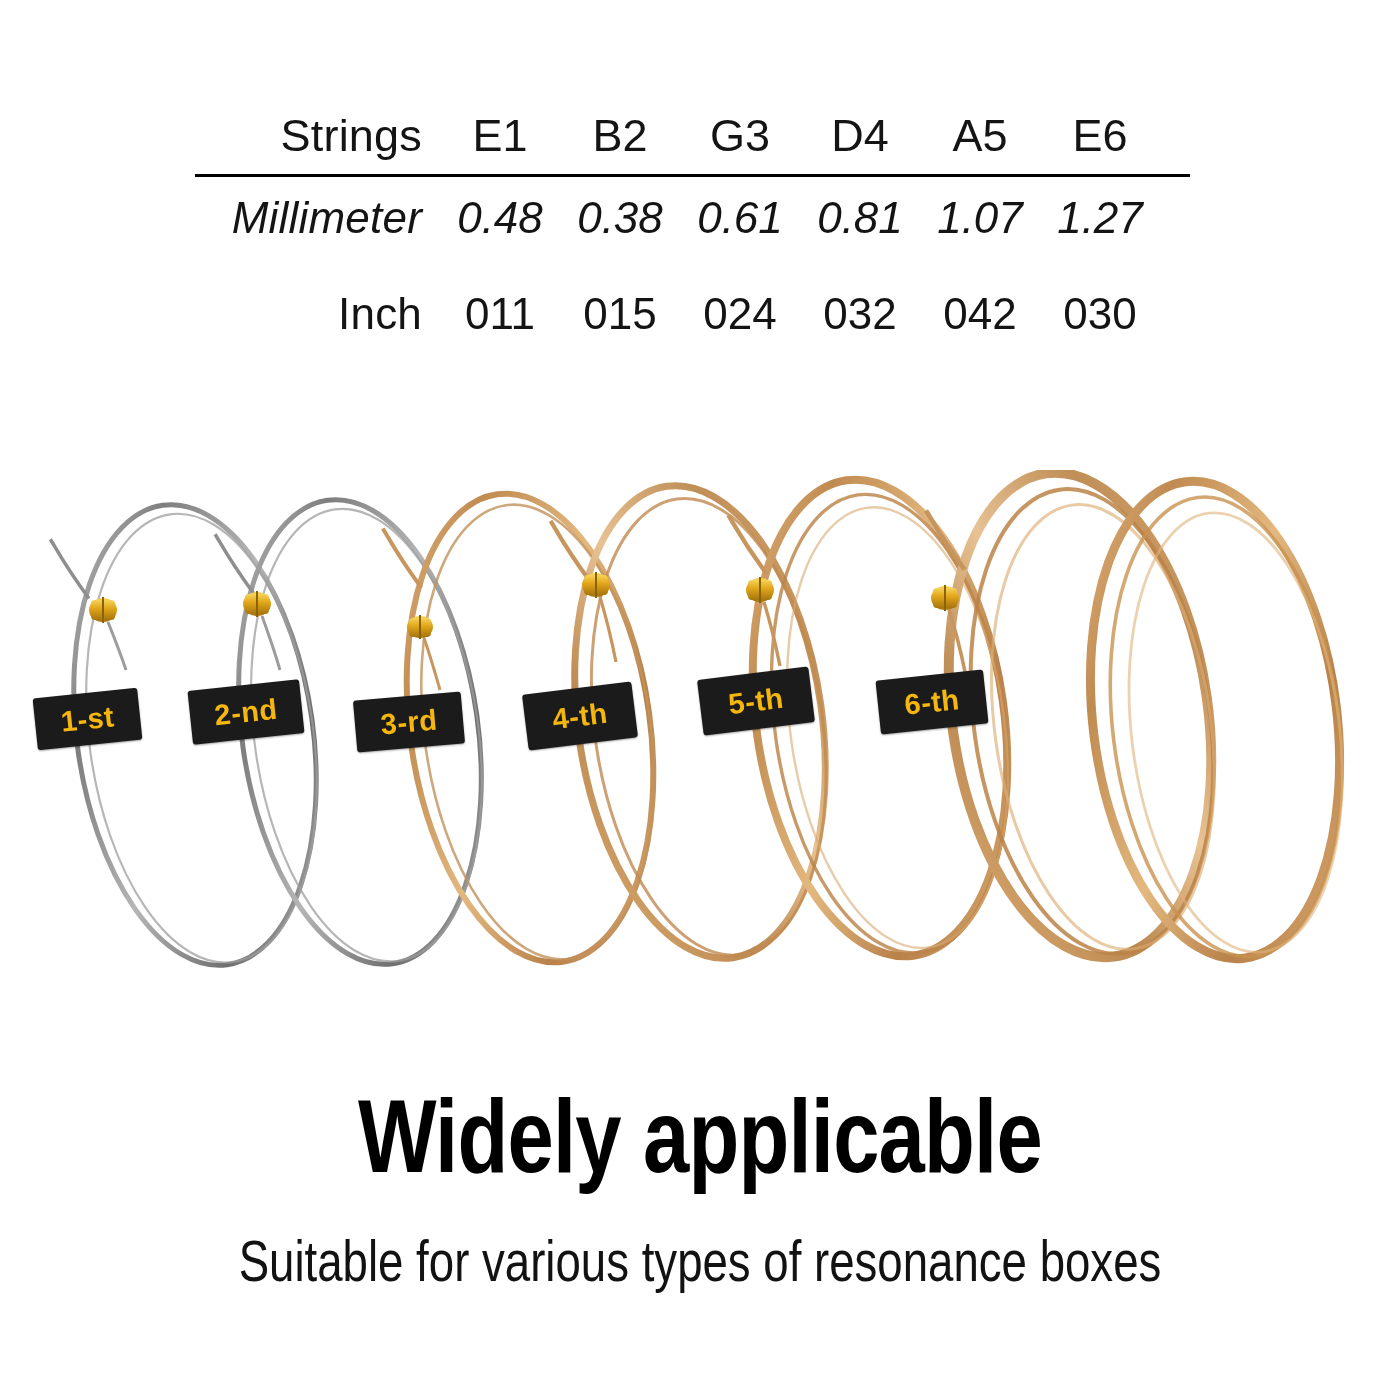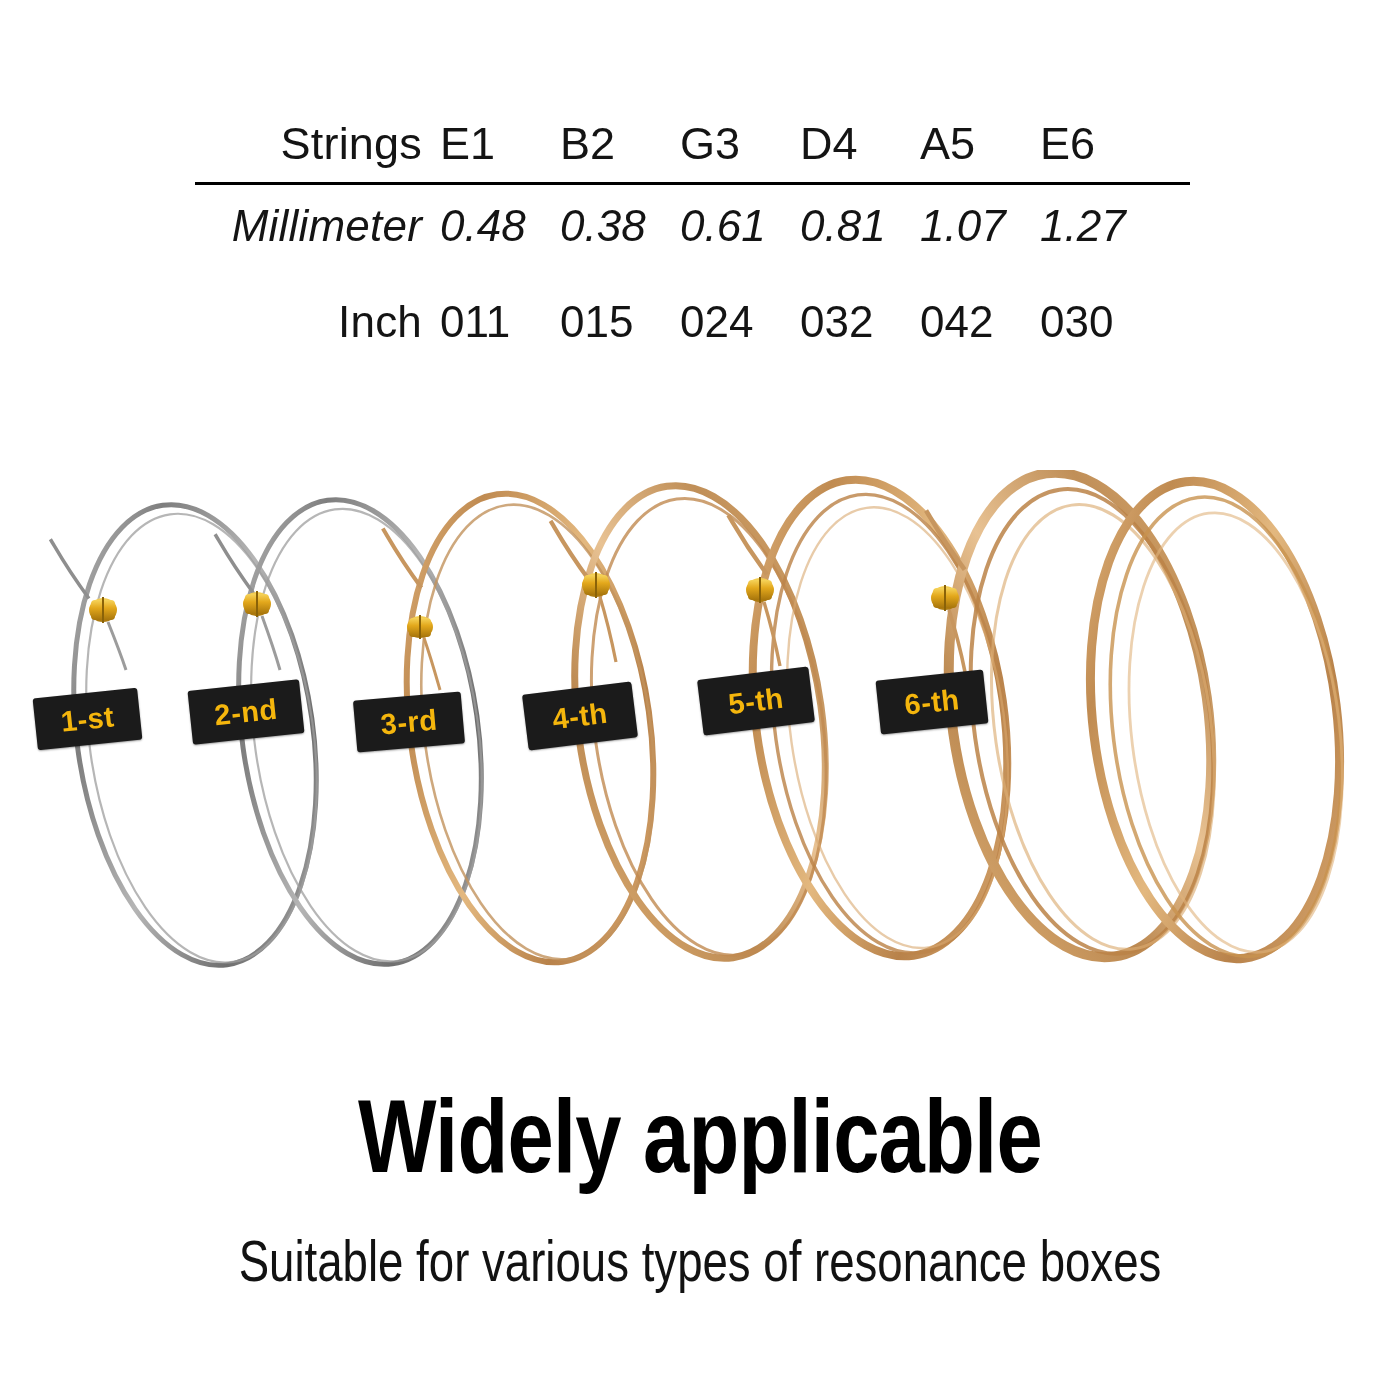--- a/index.html
+++ b/index.html
@@ -13,42 +13,42 @@
     position: relative;
     overflow: hidden;
     font-family: "Liberation Sans", sans-serif;
     color: #111111;
   }
 
   
   .spec-table {
     position: absolute;
     left: 195px;
-    top: 118px;
+    top: 110px;
     width: 995px;
   }
   .spec-row {
     display: flex;
     align-items: baseline;
     width: 100%;
   }
   .spec-rowlabel {
     width: 245px;
     text-align: right;
     padding-right: 18px;
     box-sizing: border-box;
     font-size: 44px;
     font-weight: 400;
     letter-spacing: 0.2px;
     color: #141414;
     white-space: nowrap;
   }
   .spec-cell {
     width: 120px;
-    text-align: left;
+    text-align: center;
     font-size: 44px;
     font-weight: 400;
     color: #141414;
     white-space: nowrap;
   }
   .spec-row.header .spec-rowlabel,
   .spec-row.header .spec-cell {
     font-size: 45px;
   }
   .spec-rule {

